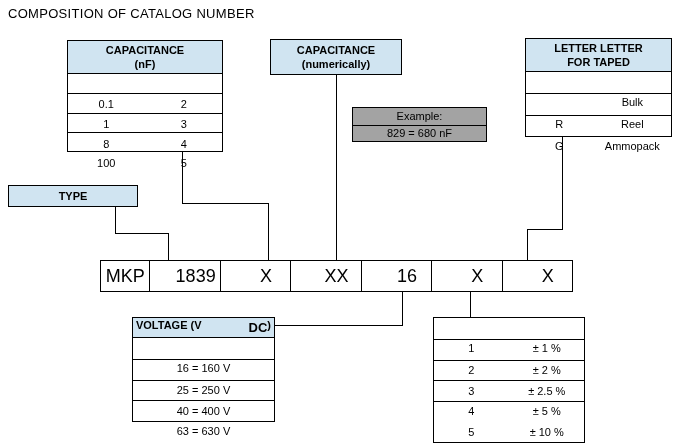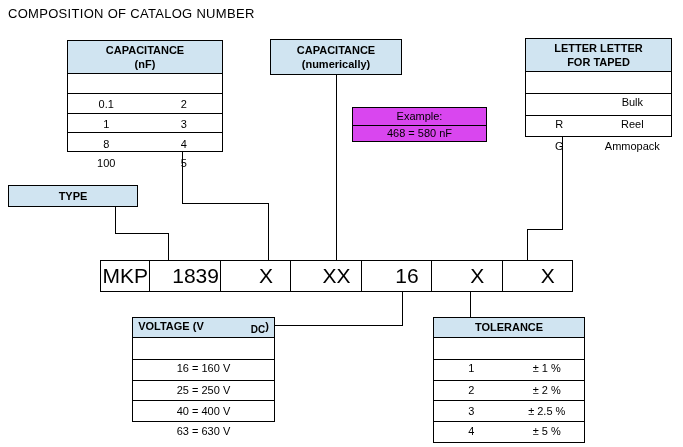--- a/index.html
+++ b/index.html
@@ -27,36 +27,36 @@
   .c{flex:1;display:flex;align-items:center;justify-content:center;
      font-size:11px;box-sizing:border-box;white-space:pre;margin-top:30px;}
   .c + .c{border-left:1px solid var(--line);}
   
   .bluebox{
     position:absolute;border:1px solid var(--line);background:var(--header-fill);
     display:flex;flex-direction:column;align-items:center;justify-content:center;
     font-weight:bold;font-size:11px;line-height:1.3;box-sizing:border-box;text-align:center;
   }
   
-  .whitebox{position:absolute;border:1px solid var(--line);background:#d946ef;box-sizing:border-box;text-align:right;}
+  .whitebox{position:absolute;border:1px solid var(--line);background:#a3a3a3;box-sizing:border-box;text-align:right;}
   .whitebox .wrow{display:flex;align-items:center;justify-content:center;font-size:11px;box-sizing:border-box;}
   .whitebox .wrow + .wrow{border-top:1px solid var(--line);}
   
   .catrow{
     position:absolute;left:100px;top:260px;width:473px;height:32px;
     border:1px solid var(--line);display:flex;box-sizing:border-box;background:#fff;
   }
   .catcell{
     flex:1;display:flex;align-items:center;justify-content:center;
-    font-size:21px;box-sizing:border-box;
+    font-size:18px;box-sizing:border-box;
   }
   .catcell + .catcell{border-left:1px solid var(--line);padding-left:21px;}
   
   .ln{position:absolute;background:var(--line);}
-  sub.vsub{font-size:10px;font-weight:bold;margin-left:47px;}
+  sub.vsub{font-size:13px;font-weight:bold;margin-left:47px;}
   .vhwrap{white-space:pre;}
 </style>
 </head>
 <body>
 
 <div class="page">
 
   <div class="title">COMPOSITION OF CATALOG NUMBER</div>
 
   <div class="tbl" style="left:67px;top:40px;width:156px;height:112px;">
@@ -82,21 +82,21 @@
     </div>
   </div>
 
   <div class="bluebox" style="left:270px;top:39px;width:132px;height:36px;">
     <span>CAPACITANCE</span>
     <span>(numerically)</span>
   </div>
 
   <div class="whitebox" style="left:352px;top:107px;width:135px;height:35px;">
     <div class="wrow" style="height:16.5px;">Example:</div>
-    <div class="wrow" style="height:16.5px;">468 = 580 nF</div>
+    <div class="wrow" style="height:16.5px;">829 = 680 nF</div>
   </div>
 
   <div class="tbl" style="left:525px;top:38px;width:147px;height:99px;">
     <div class="hdr" style="height:33px;">
       <span>LETTER LETTER</span>
       <span>FOR TAPED</span>
     </div>
     <div class="trow" style="height:21.33px;">
       <div class="c" style="flex:0 0 46%;"></div>
       <div class="c">Bulk</div>
@@ -135,21 +135,20 @@
     </div>
     <div class="trow" style="height:20.75px;">
       <div class="c">40 = 400 V</div>
     </div>
     <div class="trow" style="height:20.75px;">
       <div class="c">63 = 630 V</div>
     </div>
   </div>
 
   <div class="tbl" style="left:433px;top:317px;width:152px;height:126px;">
-    <div class="hdr" style="height:20px;">TOLERANCE</div>
     <div class="trow" style="height:20.8px;">
       <div class="c">1</div>
       <div class="c">± 1 %</div>
     </div>
     <div class="trow" style="height:20.8px;">
       <div class="c">2</div>
       <div class="c">± 2 %</div>
     </div>
     <div class="trow" style="height:20.8px;">
       <div class="c">3</div>

